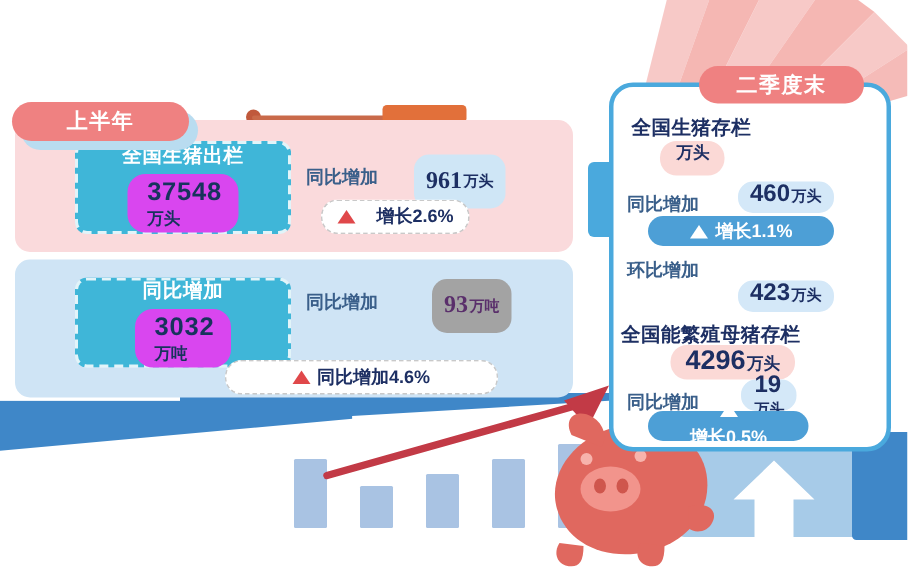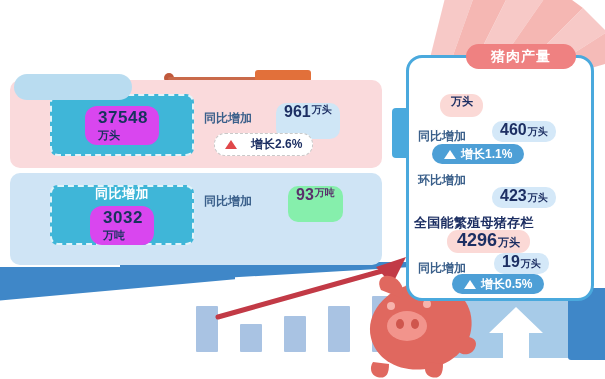--- a/index.html
+++ b/index.html
@@ -40,26 +40,26 @@
         border:2px dashed rgba(255,255,255,.85);
         display:flex;flex-direction:column;align-items:center;justify-content:center;}
   .kbox-1{left:50px;top:94px;width:140px;height:58px;}
   .kbox-2{left:50px;top:185px;width:140px;height:56px;}
   .kbox .ktitle{color:#ffffff;font-size:13px;font-weight:bold;letter-spacing:.5px;margin-bottom:3px;}
   .kbox .kvalue-wrap{background:#d946ef;border-radius:12px;padding:2px 12px;display:flex;align-items:baseline;flex-direction:column;}
   .kbox .kvalue{color:#17335c;font-size:17px;font-weight:bold;letter-spacing:.5px;}
   .kbox .kunit{color:#17335c;font-size:11px;font-weight:bold;margin-left:1px;}
 
   .row-lbl{position:absolute;color:#3a5f8a;font-size:12px;font-weight:bold;}
-  .val-pill{position:absolute;border-radius:10px;display:flex;align-items:flex-start;
-            justify-content:center;padding:0 8px;height:36px;}
+  .val-pill{position:absolute;border-radius:10px;display:flex;align-items:center;
+            justify-content:center;padding:0 8px;height:36px;font-family:Liberation Serif, serif;}
   .val-pill .num{font-size:16px;font-weight:bold;color:#1d2f63;}
   .val-pill .unit{font-size:10px;font-weight:bold;color:#1d2f63;margin-left:1px;}
   .pill-blue{background:#cfe6f6;}
-  .pill-pink{background:#86efac;}
+  .pill-pink{background:#a3a3a3;}
   .pill-pink .num{color:#5a2f6b;}
   .pill-pink .unit{color:#5a2f6b;}
 
   .growth{position:absolute;background:#fff;border:1px dashed #c9c9c9;border-radius:11px;
           height:21px;display:flex;align-items:center;justify-content:center;gap:4px;padding:0 10px;}
   .growth .txt{font-size:12px;font-weight:bold;color:#1d2f63;}
   .tri-up{width:0;height:0;border-left:6px solid transparent;border-right:6px solid transparent;
           border-bottom:9px solid #e0484a;}
   .tri-up-w{width:0;height:0;border-left:6px solid transparent;border-right:6px solid transparent;
           border-bottom:9px solid #ffffff;}
@@ -77,21 +77,21 @@
   .r-big{position:absolute;border-radius:11px;height:23px;display:flex;align-items:baseline;
          justify-content:center;padding:0 10px;background:#fbd9d6;}
   .r-big .num{font-size:18px;font-weight:bold;color:#1d2f63;}
   .r-big .unit{font-size:11px;font-weight:bold;color:#1d2f63;margin-left:1px;}
   .r-lbl{position:absolute;color:#3a5f8a;font-size:12px;font-weight:bold;}
   .r-val{position:absolute;border-radius:10px;height:21px;background:#d4e8f8;
          display:flex;align-items:baseline;justify-content:center;padding:0 8px;}
   .r-val .num{font-size:16px;font-weight:bold;color:#1d2f63;}
   .r-val .unit{font-size:10px;font-weight:bold;color:#1d2f63;margin-left:1px;}
   .r-growth{position:absolute;background:#4d9fd6;border-radius:11px;height:20px;
-            display:flex;align-items:center;justify-content:center;gap:5px;padding:0 12px;}
+            display:flex;align-items:center;justify-content:center;gap:5px;padding:0 28px;}
   .r-growth .txt{font-size:12px;font-weight:bold;color:#ffffff;}
 
   
   .chartbox{position:absolute;left:196px;top:288px;width:200px;height:64px;}
   .bar{position:absolute;bottom:0;background:#a9c3e3;width:22px;border-radius:1px;}
 
   .arrow-svg{position:absolute;left:210px;top:255px;z-index:4;}
 
   
   .pig{position:absolute;left:355px;top:272px;z-index:5;}
@@ -127,22 +127,24 @@
   <div class="pin-bar1"></div>
   <div class="pin-bar2"></div>
 
   <div class="wedge2"></div>
   <div class="wedge"></div>
 
   <div class="panel panel-pink"></div>
   <div class="panel panel-blue"></div>
 
   <div class="tag-left-shadow"></div>
+  <div class="tag-left">上半年</div>
 
   <div class="kbox kbox-1">
+    <div class="ktitle">全国生猪出栏</div>
     <div class="kvalue-wrap">
       <span class="kvalue">37548</span>
       <span class="kunit">万头</span>
     </div>
   </div>
   <div class="row-lbl" style="left:204px;top:110px;">同比增加</div>
   <div class="val-pill pill-blue" style="left:276px;top:103px;">
     <span class="num">961</span>
     <span class="unit">万头</span>
   </div>
@@ -157,20 +159,24 @@
       <span class="kvalue">3032</span>
       <span class="kunit">万吨</span>
     </div>
   </div>
   <div class="row-lbl" style="left:204px;top:193px;">同比增加</div>
   <div class="val-pill pill-pink" style="left:288px;top:186px;">
     <span class="num">93</span>
     <span class="unit">万吨</span>
   </div>
 
+  <div class="growth" style="left:150px;top:240px;width:160px;">
+    <span class="tri-up"></span>
+    <span class="txt">同比增加4.6%</span>
+  </div>
 
   <div class="chartbox">
     <div class="bar" style="left:0px;height:46px;"></div>
     <div class="bar" style="left:44px;height:28px;"></div>
     <div class="bar" style="left:88px;height:36px;"></div>
     <div class="bar" style="left:132px;height:46px;"></div>
     <div class="bar" style="left:176px;height:56px;"></div>
   </div>
 
   <svg class="arrow-svg" width="200" height="70" viewBox="0 0 200 70">
@@ -196,22 +202,23 @@
     </g>
     <ellipse cx="52" cy="54" rx="20" ry="15" fill="#f2948c"></ellipse>
     <ellipse cx="45" cy="52" rx="4" ry="5" fill="#cf564d"></ellipse>
     <ellipse cx="60" cy="52" rx="4" ry="5" fill="#cf564d"></ellipse>
     <circle cx="36" cy="34" r="4" fill="#f7b3ac"></circle>
     <circle cx="72" cy="32" r="4" fill="#f7b3ac"></circle>
   </svg>
 
   <div class="card-tab"></div>
   <div class="card-right"></div>
-  <div class="tag-right">猪肉产量</div>
-
+  <div class="tag-right">二季度末</div>
+
+  <div class="r-title" style="left:421px;top:76px;z-index:9;">全国生猪存栏</div>
   <div class="r-big" style="left:440px;top:94px;z-index:9;">
     <span class="unit">万头</span>
   </div>
 
   <div class="r-lbl" style="left:418px;top:128px;z-index:9;">同比增加</div>
   <div class="r-val" style="left:492px;top:121px;z-index:9;">
     <span class="num">460</span>
     <span class="unit">万头</span>
   </div>
   <div class="r-growth" style="left:432px;top:144px;z-index:9;">
@@ -224,23 +231,23 @@
     <span class="num">423</span>
     <span class="unit">万头</span>
   </div>
 
   <div class="r-title" style="left:414px;top:214px;z-index:9;">全国能繁殖母猪存栏</div>
   <div class="r-big" style="left:447px;top:230px;z-index:9;">
     <span class="num">4296</span>
     <span class="unit">万头</span>
   </div>
   <div class="r-lbl" style="left:418px;top:260px;z-index:9;">同比增加</div>
-  <div class="r-val" style="left:494px;top:253px;z-index:9;">
+  <div class="r-val" style="left:494px;top:253px;z-index:9;flex-direction:column;">
     <span class="num">19</span>
     <span class="unit">万头</span>
   </div>
-  <div class="r-growth" style="left:452px;top:274px;z-index:9;">
+  <div class="r-growth" style="left:432px;top:274px;z-index:9;flex-direction:column;">
     <span class="tri-up-w"></span>
     <span class="txt">增长0.5%</span>
   </div>
 
   <div class="bottom-rule"></div>
 </div>
 
 </body></html>

